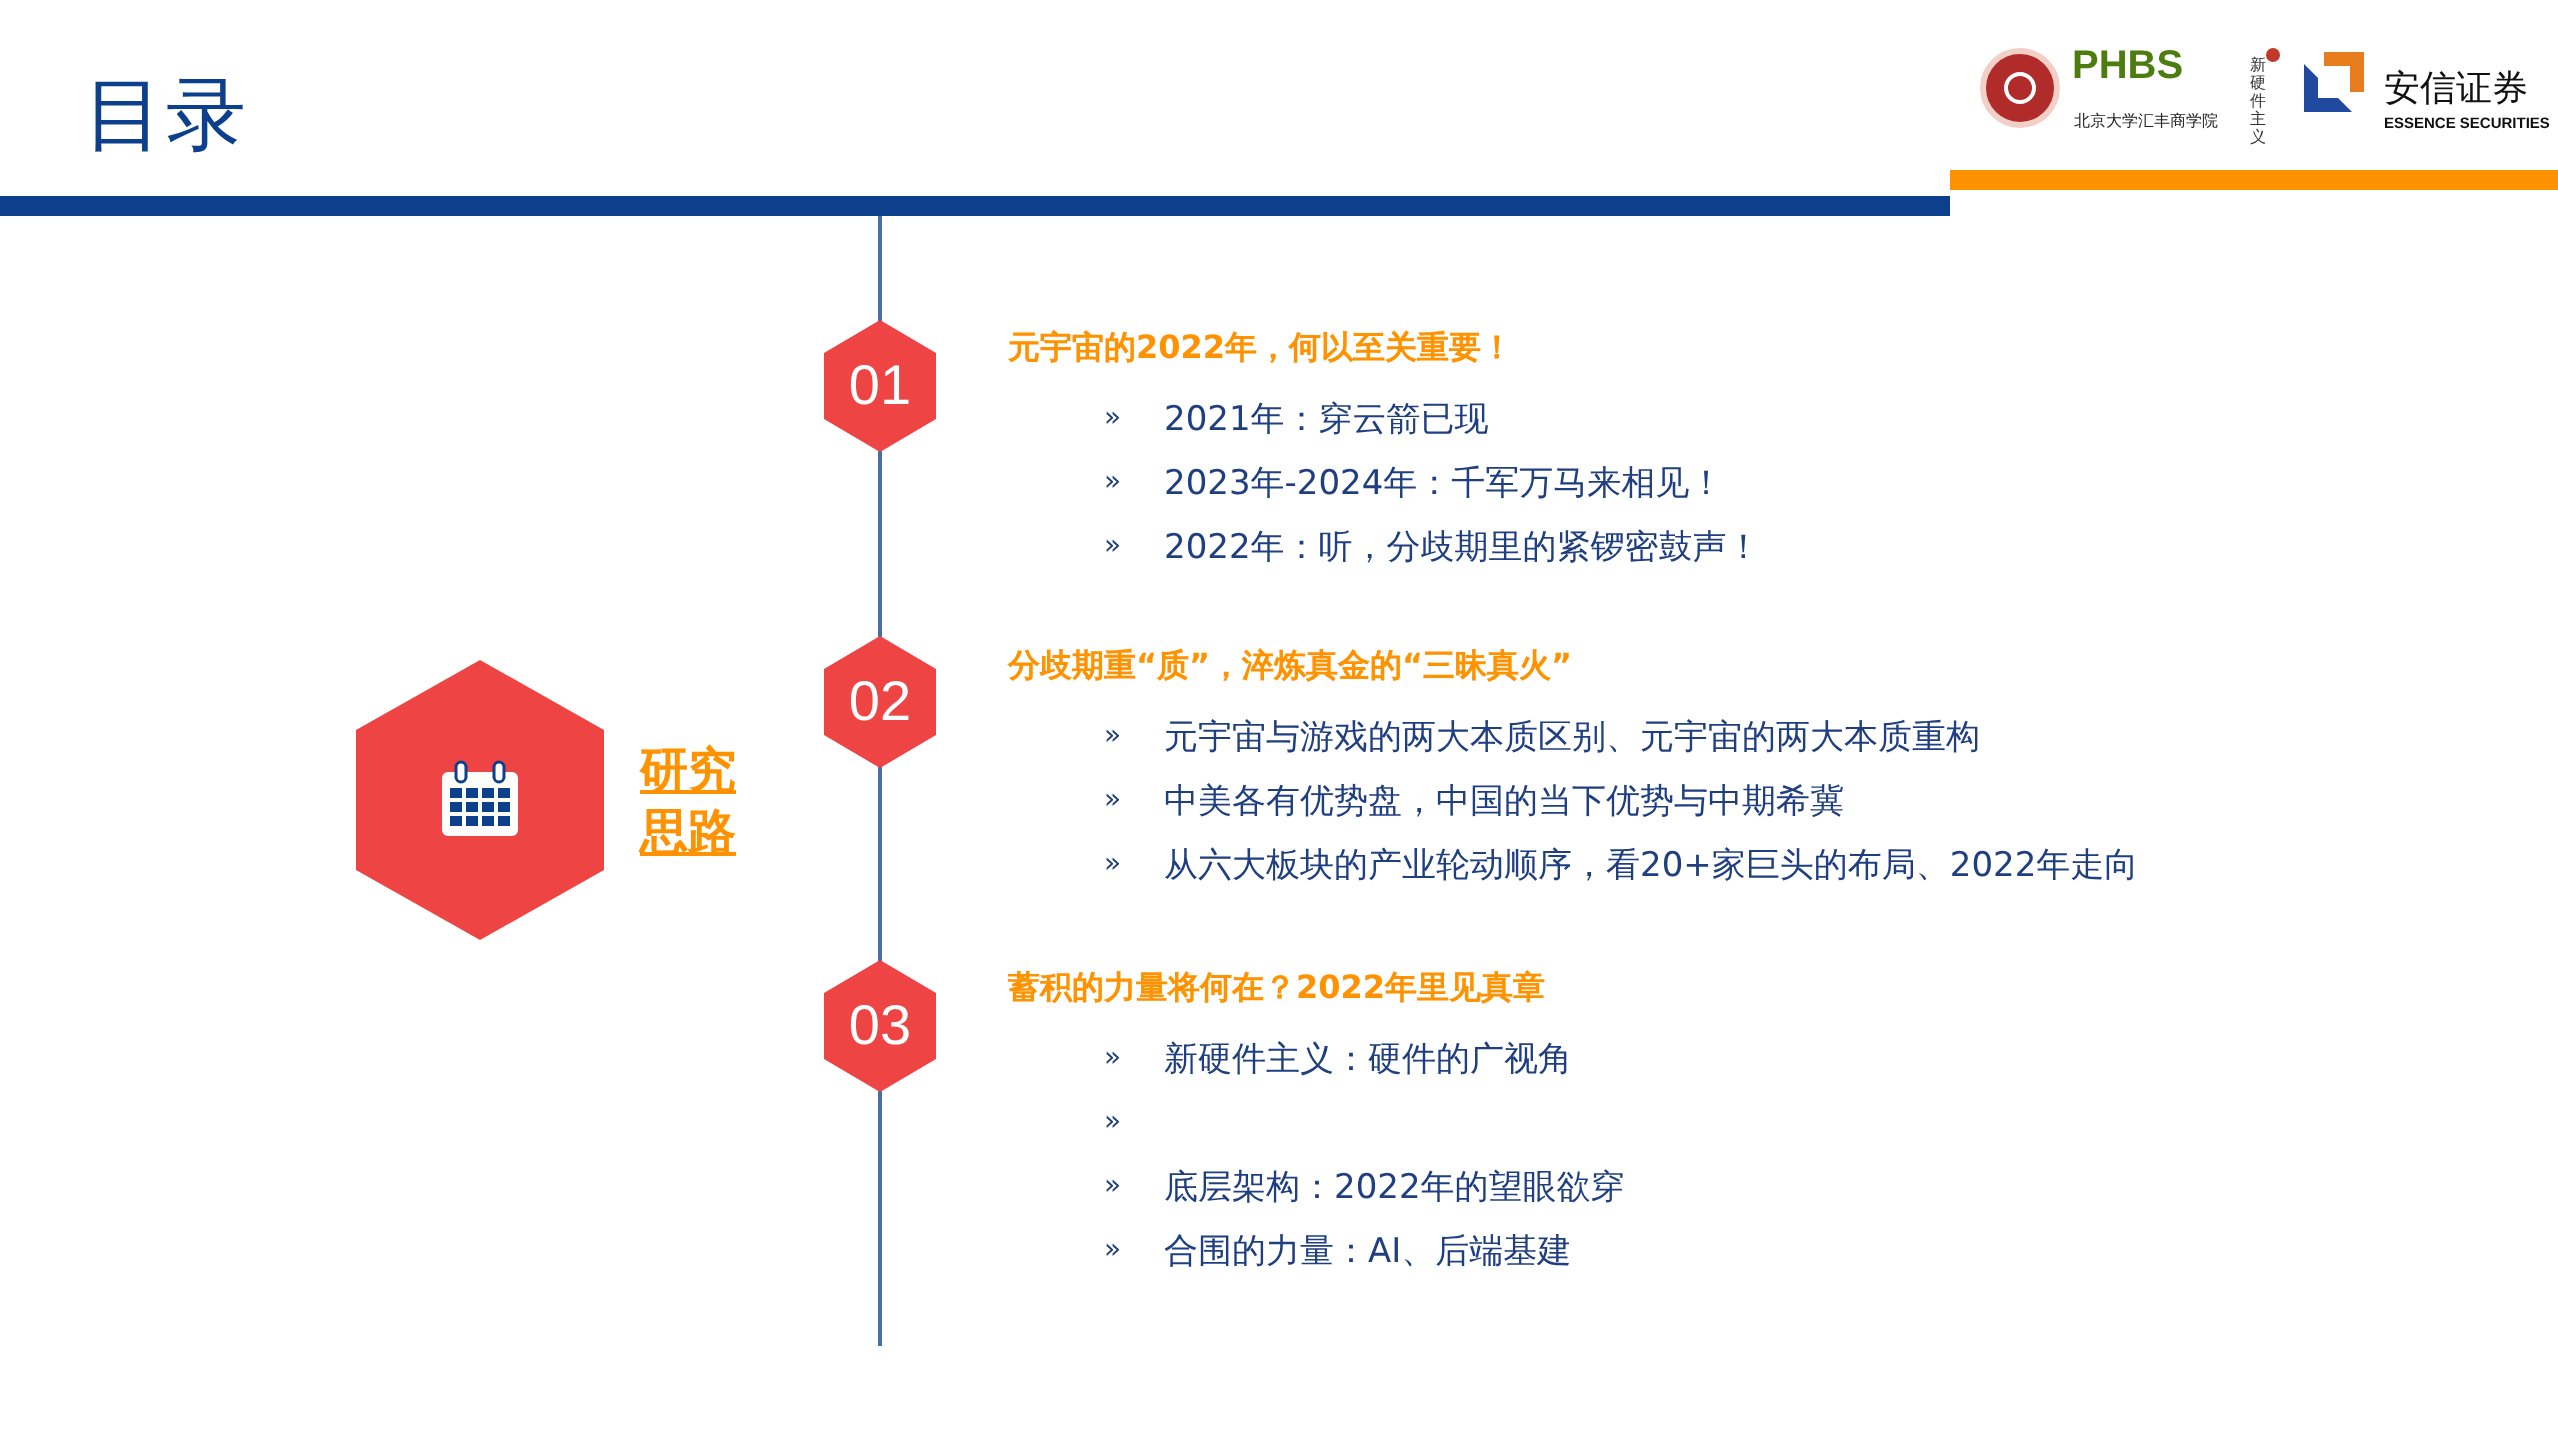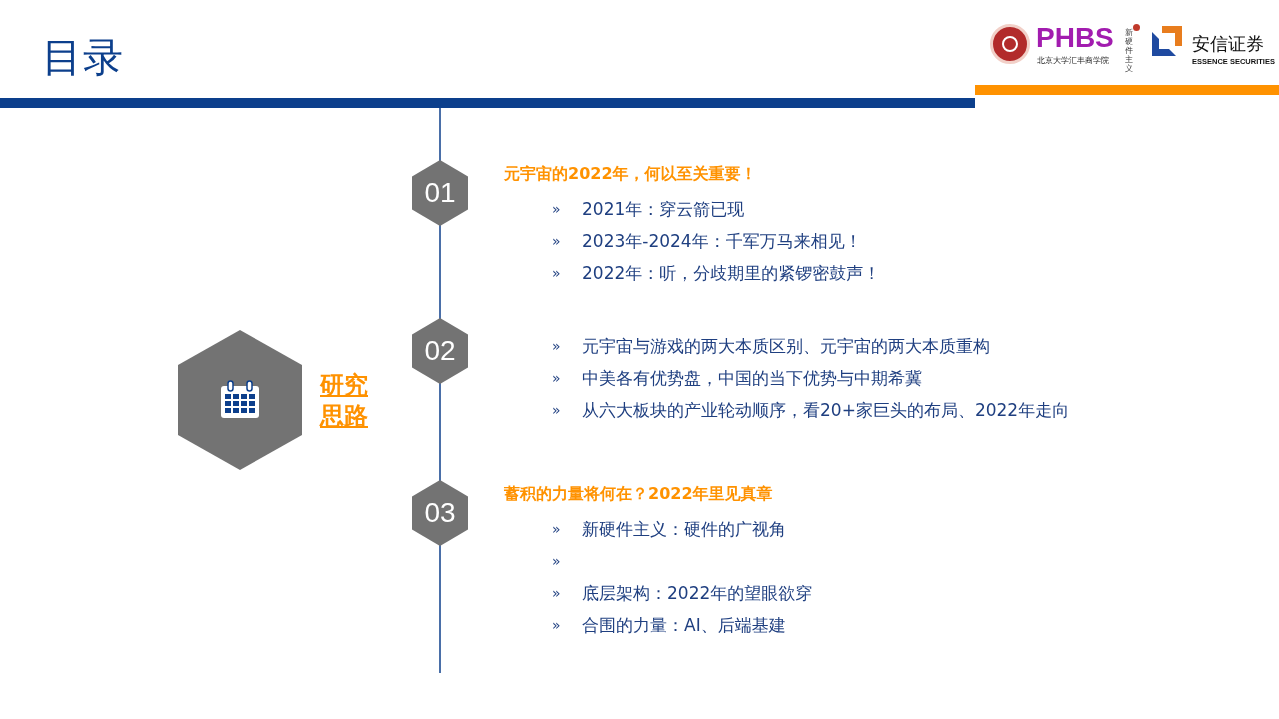--- a/index.html
+++ b/index.html
@@ -13,37 +13,37 @@
   .bar-blue { position: absolute; left: 0; top: 98px; width: 975px; height: 10px; background: #0c3f8c; }
   .bar-orange { position: absolute; left: 975px; top: 85px; width: 304px; height: 10px; background: #ff9200; }
 
   
   .logo-phbs { position: absolute; left: 990px; top: 22px; width: 150px; height: 46px; }
   .phbs-seal { position: absolute; left: 0; top: 2px; width: 40px; height: 40px; border-radius: 50%;
     background: #b22b2b; border: 3px solid #f2d0c8; }
   .phbs-seal-inner { position: absolute; left: 9px; top: 9px; width: 16px; height: 16px; border-radius: 50%;
     border: 2px solid #fff; }
   .phbs-text { position: absolute; left: 46px; top: 0px; font-family: "Liberation Sans", sans-serif;
-    font-weight: bold; font-size: 28px; color: #a21caf; letter-spacing: 0px; }
+    font-weight: bold; font-size: 20px; color: #4d7c0f; letter-spacing: 0px; }
   .phbs-sub { position: absolute; left: 47px; top: 33px; font-size: 8px; color: #222; white-space: nowrap; }
   .phbs-callig { position: absolute; left: 135px; top: 6px; width: 10px; font-size: 8px; line-height: 9px; color: #333; }
   .phbs-callig-dot { position: absolute; left: 143px; top: 2px; width: 7px; height: 7px; border-radius: 50%; background: #c0392b; }
 
   .logo-essence { position: absolute; left: 1152px; top: 24px; width: 125px; height: 44px; }
   .ess-mark { position: absolute; left: 0; top: 2px; width: 30px; height: 30px; }
   .ess-mark .blue { position: absolute; left: 0; top: 6px; width: 24px; height: 24px; border: 7px solid #1f4aa0; border-top-color: transparent; border-right-color: transparent; }
   .ess-mark .orange { position: absolute; left: 10px; top: 0; width: 20px; height: 20px; background: #e87d1e; }
   .ess-mark .orange-cut { position: absolute; left: 10px; top: 7px; width: 13px; height: 13px; background: #fff; }
   .ess-cn { position: absolute; left: 40px; top: 8px; font-size: 18px; color: #111; white-space: nowrap; }
   .ess-en { position: absolute; left: 40px; top: 33px; font-size: 7.5px; color: #111; font-weight: bold; white-space: nowrap; font-family: "Liberation Sans", sans-serif; }
 
   
   .timeline-line { position: absolute; left: 439px; top: 108px; width: 2px; height: 565px; background: #4a6fa8; }
 
-  .hex { position: absolute; background: #737373;
+  .hex { position: absolute; background: #ef4444;
     clip-path: polygon(50% 0%, 100% 25%, 100% 75%, 50% 100%, 0% 75%, 0% 25%); }
   .hex-small { width: 56px; height: 66px; left: 412px; display: flex; align-items: center; justify-content: center; }
   .hex-small span { color: #fff; font-size: 28px; font-family: "Liberation Sans", sans-serif; }
 
   .hex-big { left: 178px; top: 330px; width: 124px; height: 140px; display: flex; align-items: center; justify-content: center; }
 
   .side-label { position: absolute; left: 320px; top: 370px; color: #ff9200; font-weight: bold; font-size: 24px; line-height: 31px; text-decoration: underline; }
 
   .section { position: absolute; left: 504px; }
   .section-title { color: #ff9200; font-weight: bold; font-size: 16px; white-space: nowrap; height: 22px; }
@@ -125,20 +125,21 @@
         <span class="bullet">»</span>
         <span>2022年：听，分歧期里的紧锣密鼓声！</span>
       </div>
   </div>
 </div>
 
 <div class="hex hex-small" style="top:318px;">
   <span>02</span>
 </div>
 <div class="section" style="top:323px;">
+  <div class="section-title">分歧期重“质”，淬炼真金的“三昧真火”</div>
   <div class="items">
     <div class="item">
         <span class="bullet">»</span>
         <span>元宇宙与游戏的两大本质区别、元宇宙的两大本质重构</span>
       </div>
     <div class="item">
         <span class="bullet">»</span>
         <span>中美各有优势盘，中国的当下优势与中期希冀</span>
       </div>
     <div class="item">

